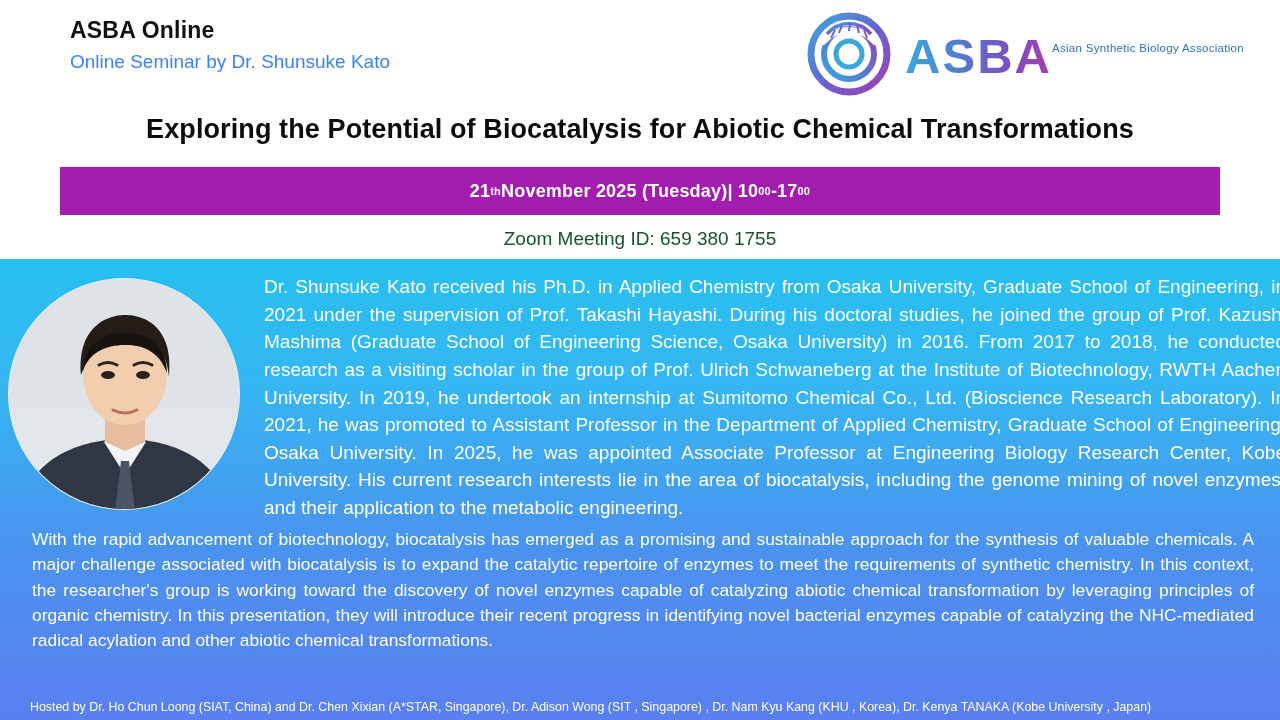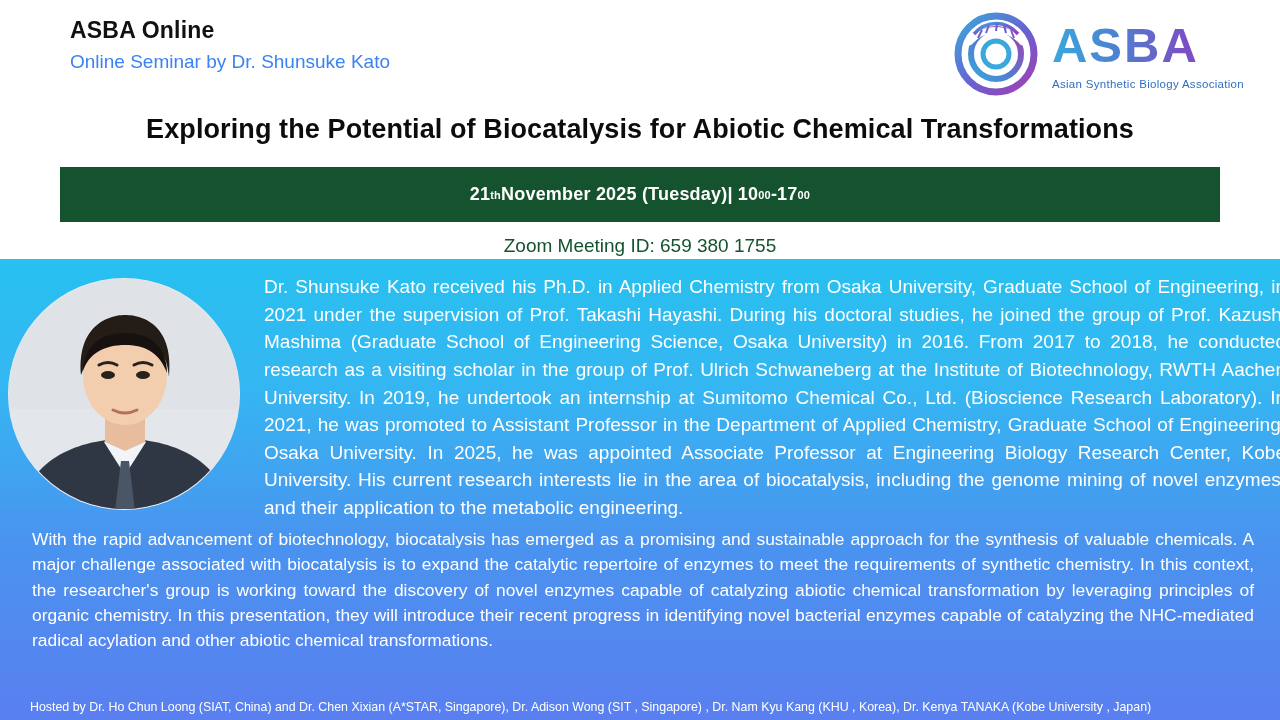--- a/index.html
+++ b/index.html
@@ -49,21 +49,21 @@
     align-items: center;
     gap: 10px;
   }
   .logo-mark {
     width: 92px;
     height: 92px;
     position: relative;
   }
   .logo-text {
     display: flex;
-    flex-direction: column;
+    flex-direction: row;
     justify-content: center;
     margin-top: 4px;
   }
   .logo-asba {
     font-size: 49px;
     font-weight: bold;
     letter-spacing: 2px;
     line-height: 0.95;
     background: linear-gradient(90deg, #3aa8dd 0%, #4f7fd0 35%, #7b4fc4 70%, #a43fb0 100%);
     -webkit-background-clip: text;
@@ -83,22 +83,22 @@
     font-size: 27px;
     font-weight: bold;
     color: #0c0c0c;
     padding: 4px 40px 0 40px;
     letter-spacing: 0.1px;
   }
 
   
   .date-bar {
     margin: 22px 60px 0 60px;
-    height: 55px;
-    background: #14532d;
+    height: 48px;
+    background: #a21caf;
     color: #ffffff;
     display: flex;
     align-items: center;
     justify-content: center;
     font-size: 18px;
     font-weight: bold;
     letter-spacing: 0.2px;
   }
   .date-bar sup { font-size: 11px; vertical-align: super; }
 

